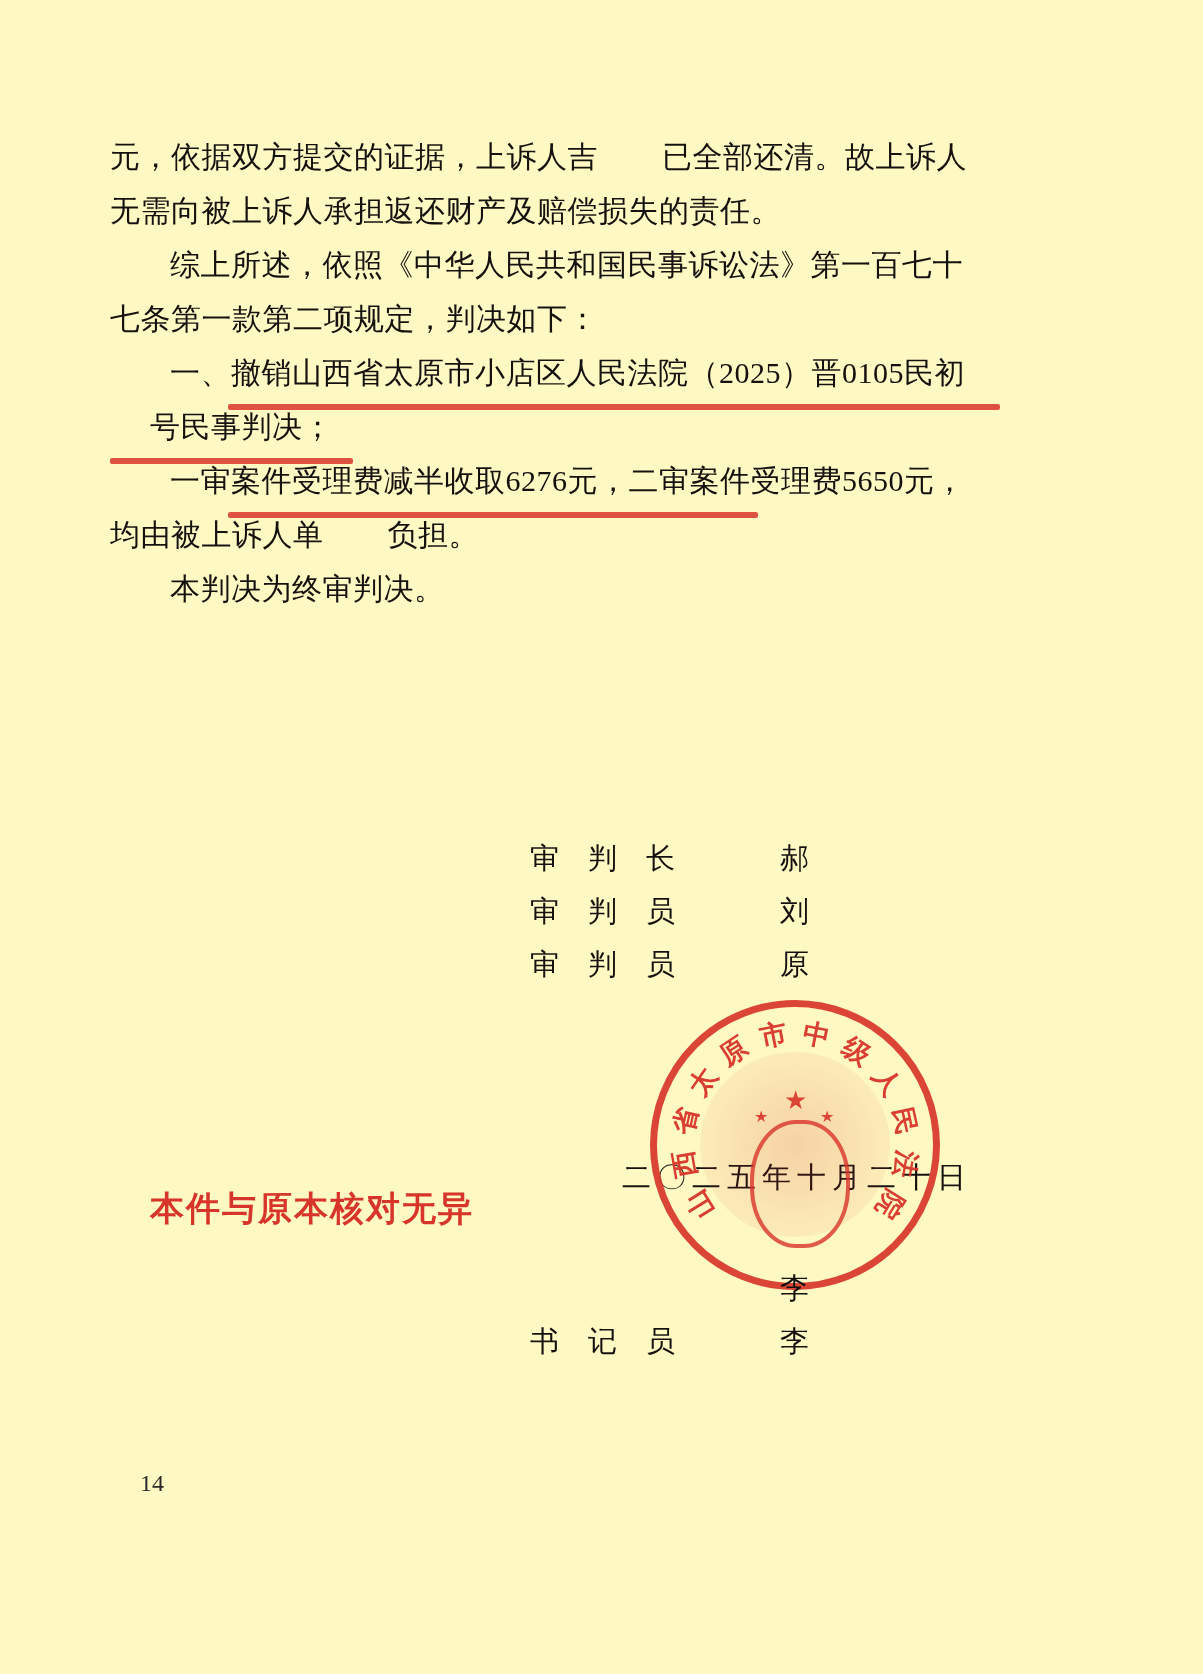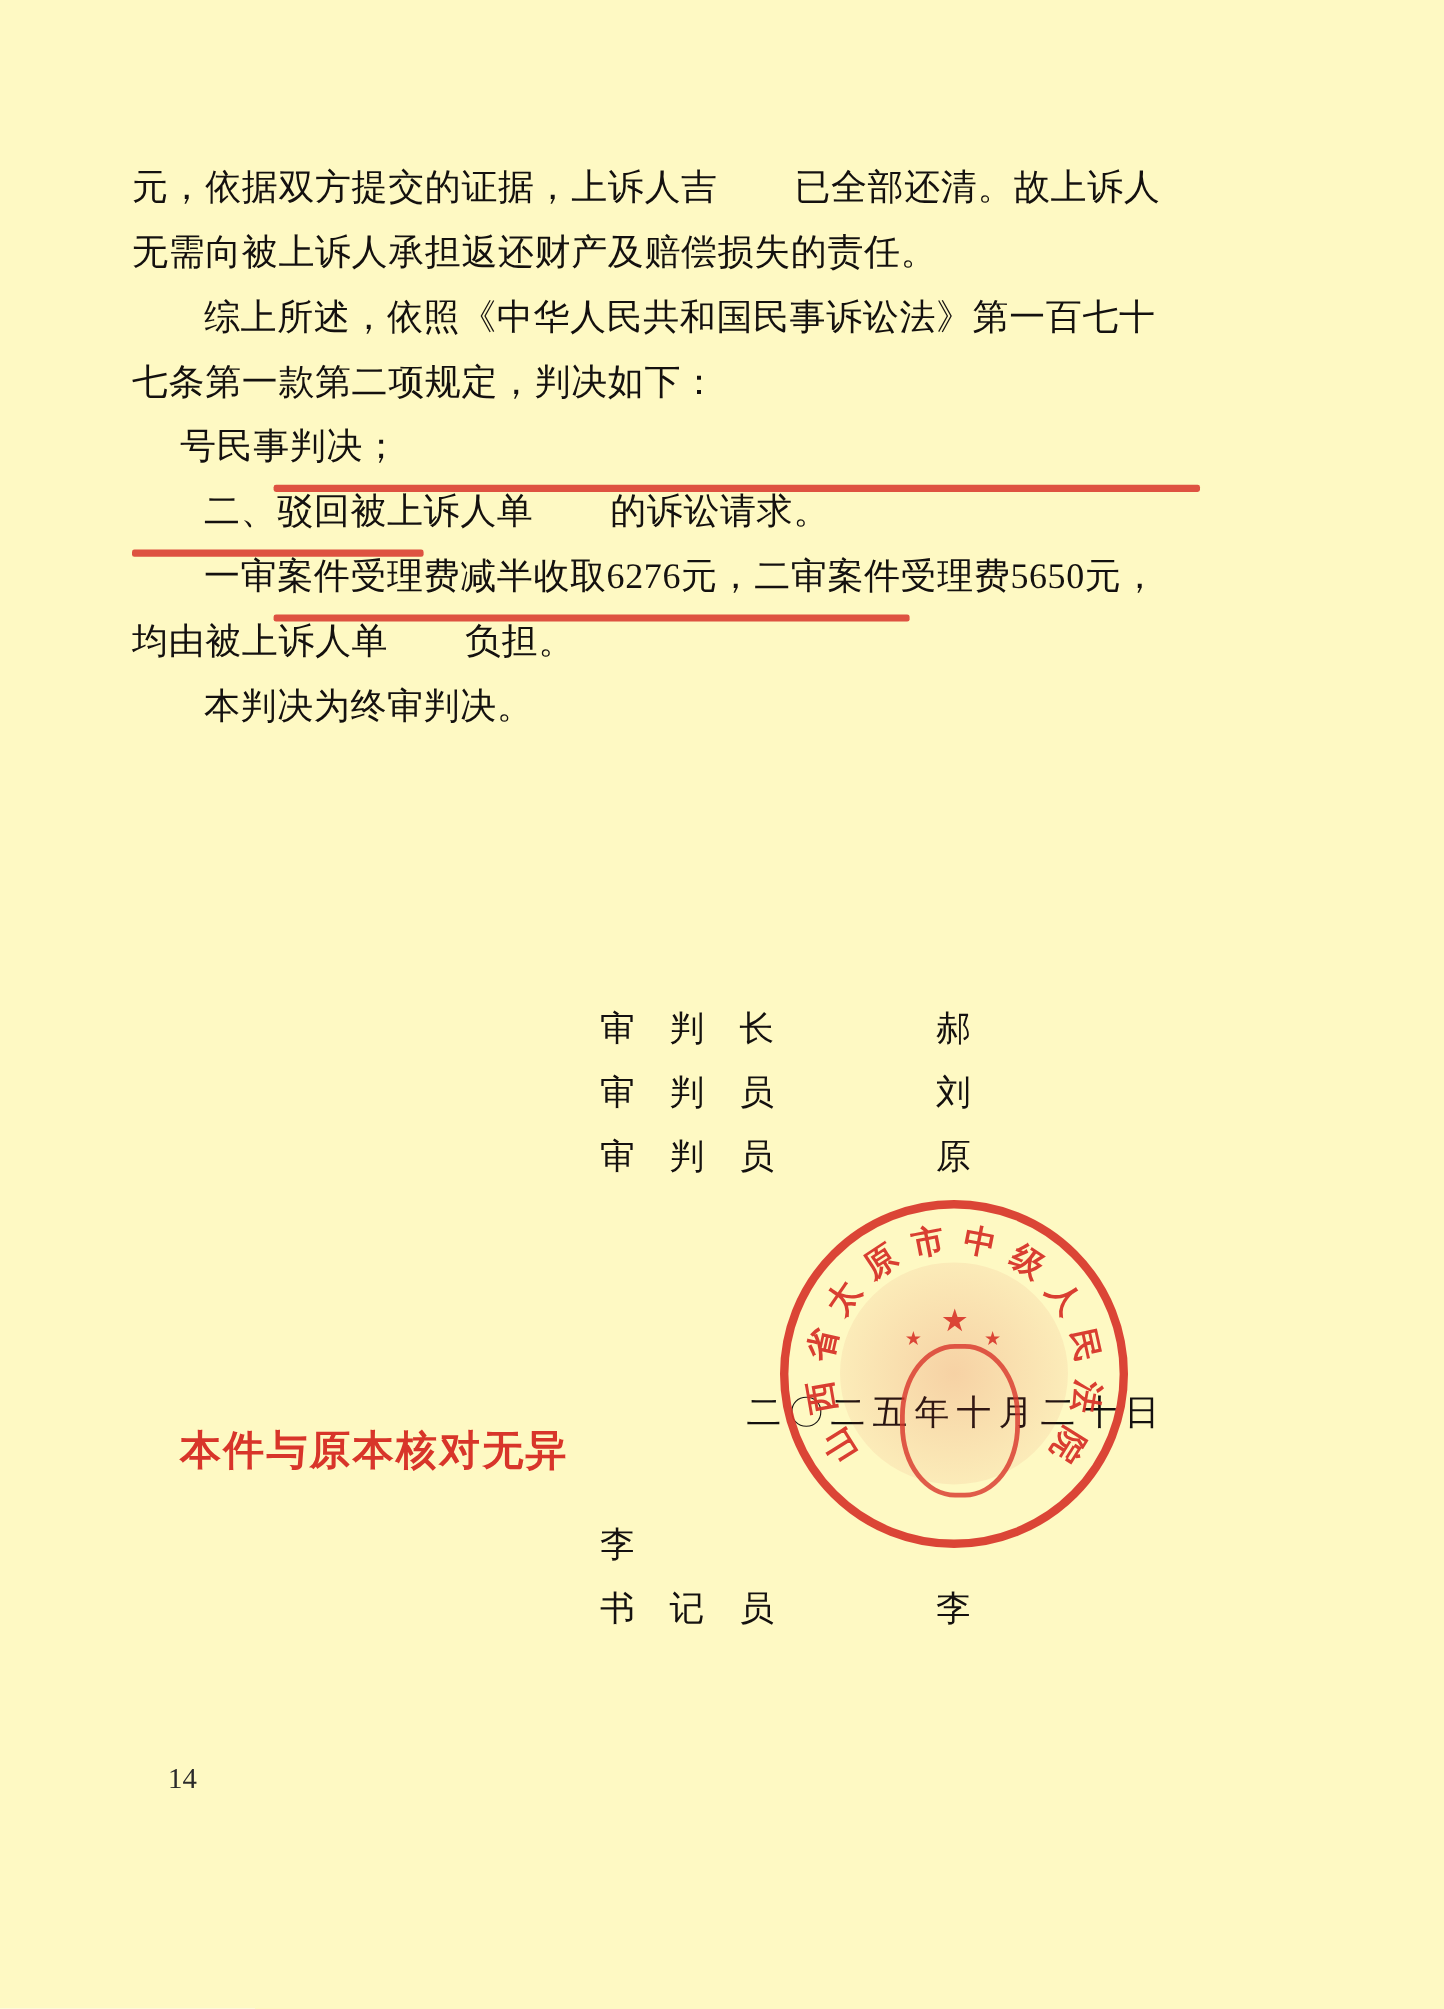--- a/index.html
+++ b/index.html
@@ -63,21 +63,21 @@
     position: absolute;
     left: 500px;
     top: 832px;
     font-size: 29px;
     line-height: 53px;
     color: #14110f;
   }
   .sig-row {
     display: flex;
     width: 370px;
-    justify-content: space-between;
+    justify-content: flex-end;
   }
   .sig-row .label {
     display: inline-flex;
     width: 250px;
     justify-content: space-between;
   }
   .sig-row .name {
     width: 90px;
     text-align: left;
   }
@@ -187,25 +187,25 @@
     <div class="para">
       <span class="nowrap-line"><span>元，依据双方提交的证据，上诉人吉</span><span class="redact"></span><span>已全部还清。故上诉人</span></span><br>
       <span class="nowrap-line">无需向被上诉人承担返还财产及赔偿损失的责任。</span>
     </div>
     <div class="para indent">
       <span class="nowrap-line">综上所述，依照《中华人民共和国民事诉讼法》第一百七十</span>
     </div>
     <div class="para">
       <span class="nowrap-line">七条第一款第二项规定，判决如下：</span>
     </div>
+    <div class="para indent">
+      <span class="nowrap-line">一、撤销山西省太原市小店区人民法院（2025）晋0105民初</span>
+    </div>
     <div class="para">
       <span class="nowrap-line"><span class="redact" style="width:40px"></span><span>号民事判决；</span></span>
-    </div>
-    <div class="para indent">
-      <span class="nowrap-line"><span>二、驳回被上诉人单</span><span class="redact"></span><span>的诉讼请求。</span></span>
     </div>
     <div class="para indent">
       <span class="nowrap-line">一审案件受理费减半收取6276元，二审案件受理费5650元，</span>
     </div>
     <div class="para">
       <span class="nowrap-line"><span>均由被上诉人单</span><span class="redact"></span><span>负担。</span></span>
     </div>
     <div class="para indent">
       <span class="nowrap-line">本判决为终审判决。</span>
     </div>

